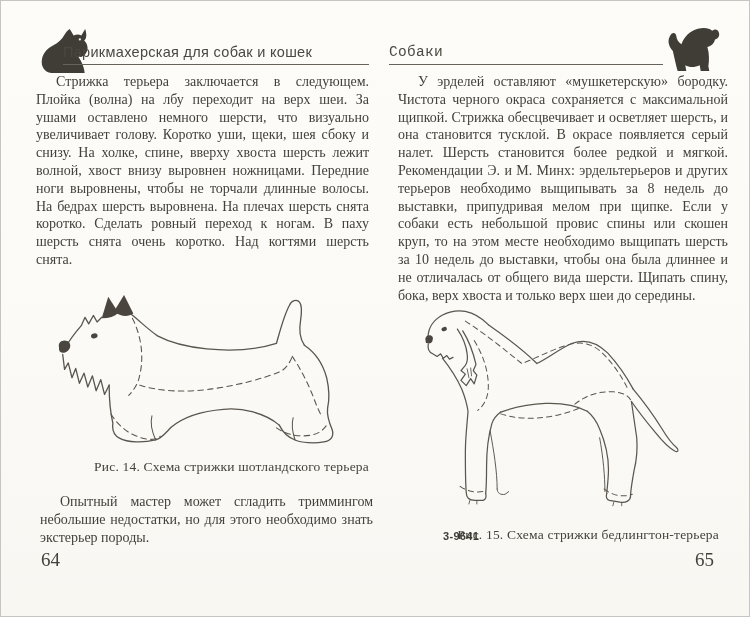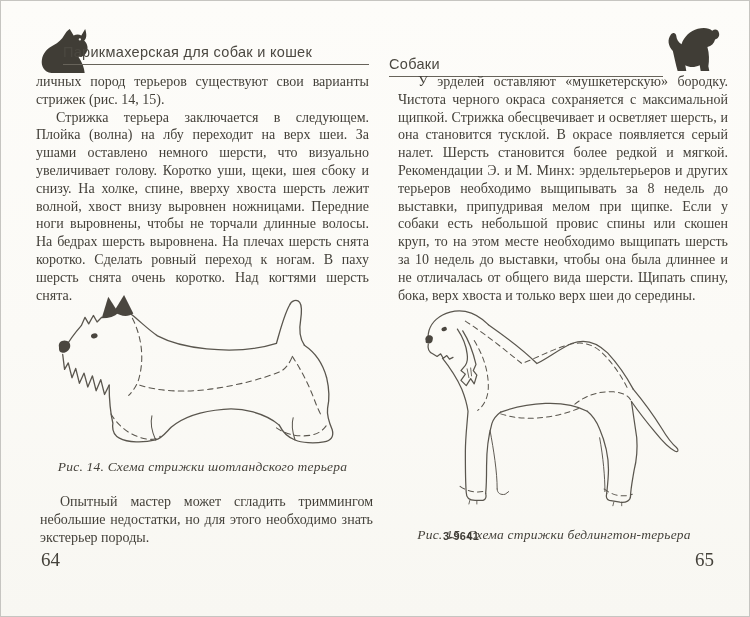--- a/index.html
+++ b/index.html
@@ -14,30 +14,30 @@
     background:linear-gradient(180deg,#fdfcf9 0%,#fbfaf6 55%,#f8f7f2 100%);
   }
   .abs{position:absolute;}
   
   .running-head{
     font-family:"Liberation Sans","DejaVu Sans",sans-serif;
     font-size:14.5px;color:#4b4841;letter-spacing:.3px;
     border-bottom:1.5px solid #67635a;padding-bottom:4px;line-height:16px;
   }
   .rh-left{left:62px;top:43px;width:306px;text-align:left;}
-  .rh-right{left:388px;top:55px;width:274px;text-align:left;}
+  .rh-right{left:388px;top:43px;width:274px;text-align:left;font-family:Liberation Mono, monospace;}
   
   .body-text{color:#44413a;font-size:14px;line-height:17.8px;text-align:justify;}
   .body-text p{margin:0;text-indent:20px;}
   .body-text p.no-indent{text-indent:0;}
   .bt-left{left:35px;top:72px;width:333px;}
   .bt-right{left:388px;top:72px;width:330px;margin-left:9px;}
   .closing{left:35px;top:488px;width:333px;color:#44413a;font-size:14px;line-height:17.8px;text-align:justify;text-indent:20px;margin:4px;}
   
-  .caption{font-style:italic;font-size:13.5px;color:#45423b;text-align:center;letter-spacing:.2px;}
+  .caption{font-size:13.5px;color:#45423b;text-align:right;letter-spacing:.2px;}
   .cap-left{left:35px;top:458px;width:333px;}
   .cap-right{left:388px;top:526px;width:330px;}
   
   .pagenum{font-size:19px;color:#45423b;}
   .pn-left{left:40px;top:548px;}
   .pn-right{left:694px;top:548px;}
   .sig-mark{left:406px;top:529px;font-family:"Liberation Sans","DejaVu Sans",sans-serif;font-weight:bold;font-size:11px;color:#3f3c36;letter-spacing:.3px;margin-left:36px;}
   
   .fig{position:absolute;}
   svg{display:block;}
@@ -50,21 +50,20 @@
   <section>
 
     <svg class="abs" style="left:38px;top:25px;" width="50" height="50" viewBox="0 0 52 50">
       <path fill="#403d36" d="M32,2 L36,9 C39,7.5 41.5,7.5 44,9 L48,2 C50,8 49.5,12 47,14 C51,18 51.5,23 49,27 C47,30 44,31.5 41,31 C45,37 47,42 47.5,48 L13,48 C5,47 2,40 3,34 C4,27 9,22 15,19 C20,16.5 24,13 26,9 C27.5,6 29.5,3.5 32,2 Z"></path>
       <circle cx="42.5" cy="13" r="1.2" fill="#efeee9"></circle>
     </svg>
 
     <div class="abs running-head rh-left">Парикмахерская для собак и кошек</div>
 
     <div class="abs body-text bt-left">
-      <p class="no-indent">личных пород терьеров существуют свои варианты стрижек (рис. 14, 15).</p>
       <p>Стрижка терьера заключается в следующем. Плойка (волна) на лбу переходит на верх шеи. За ушами оставлено немного шерсти, что визуально увеличивает голову. Коротко уши, щеки, шея сбоку и снизу. На холке, спине, вверху хвоста шерсть лежит волной, хвост внизу выровнен ножницами. Передние ноги выровнены, чтобы не торчали длинные волосы. На бедрах шерсть выровнена. На плечах шерсть снята коротко. Сделать ровный переход к ногам. В паху шерсть снята очень коротко. Над когтями шерсть снята.</p>
     </div>
 
     <svg class="fig" style="left:39px;top:294px;" width="327" height="158" viewBox="0 0 325 170" preserveAspectRatio="xMidYMid meet">
       <g stroke="#5a564e" fill="none" stroke-width="1.4" stroke-linecap="round" stroke-linejoin="round">
         <path d="M13,58 C18,49 24,41 31,33 L35,24 L39,31 L44,22 L48,29 L53,24"></path>
         <path d="M85,21 C95,29 103,37 113,44 C128,52 146,56 166,58 C196,61 222,58 241,52"></path>
         <path d="M241,52 C245,38 249,22 255,11 C257,6 263,4 266,8 C269,12 268,20 267,27 C265,38 267,48 271,54"></path>
         <path d="M271,54 C283,62 291,74 295,89 C298,102 298,113 296,122 C295,130 298,138 301,145 C303,152 300,157 292,158 C281,160 268,159 261,156 C253,153 247,146 244,140"></path>
         <path d="M244,140 C229,127 204,121 184,123 C159,125 140,132 128,142 C122,148 118,154 111,156 C98,159 81,159 72,154 C66,151 64,145 65,138 C62,125 61,110 61,97"></path>

